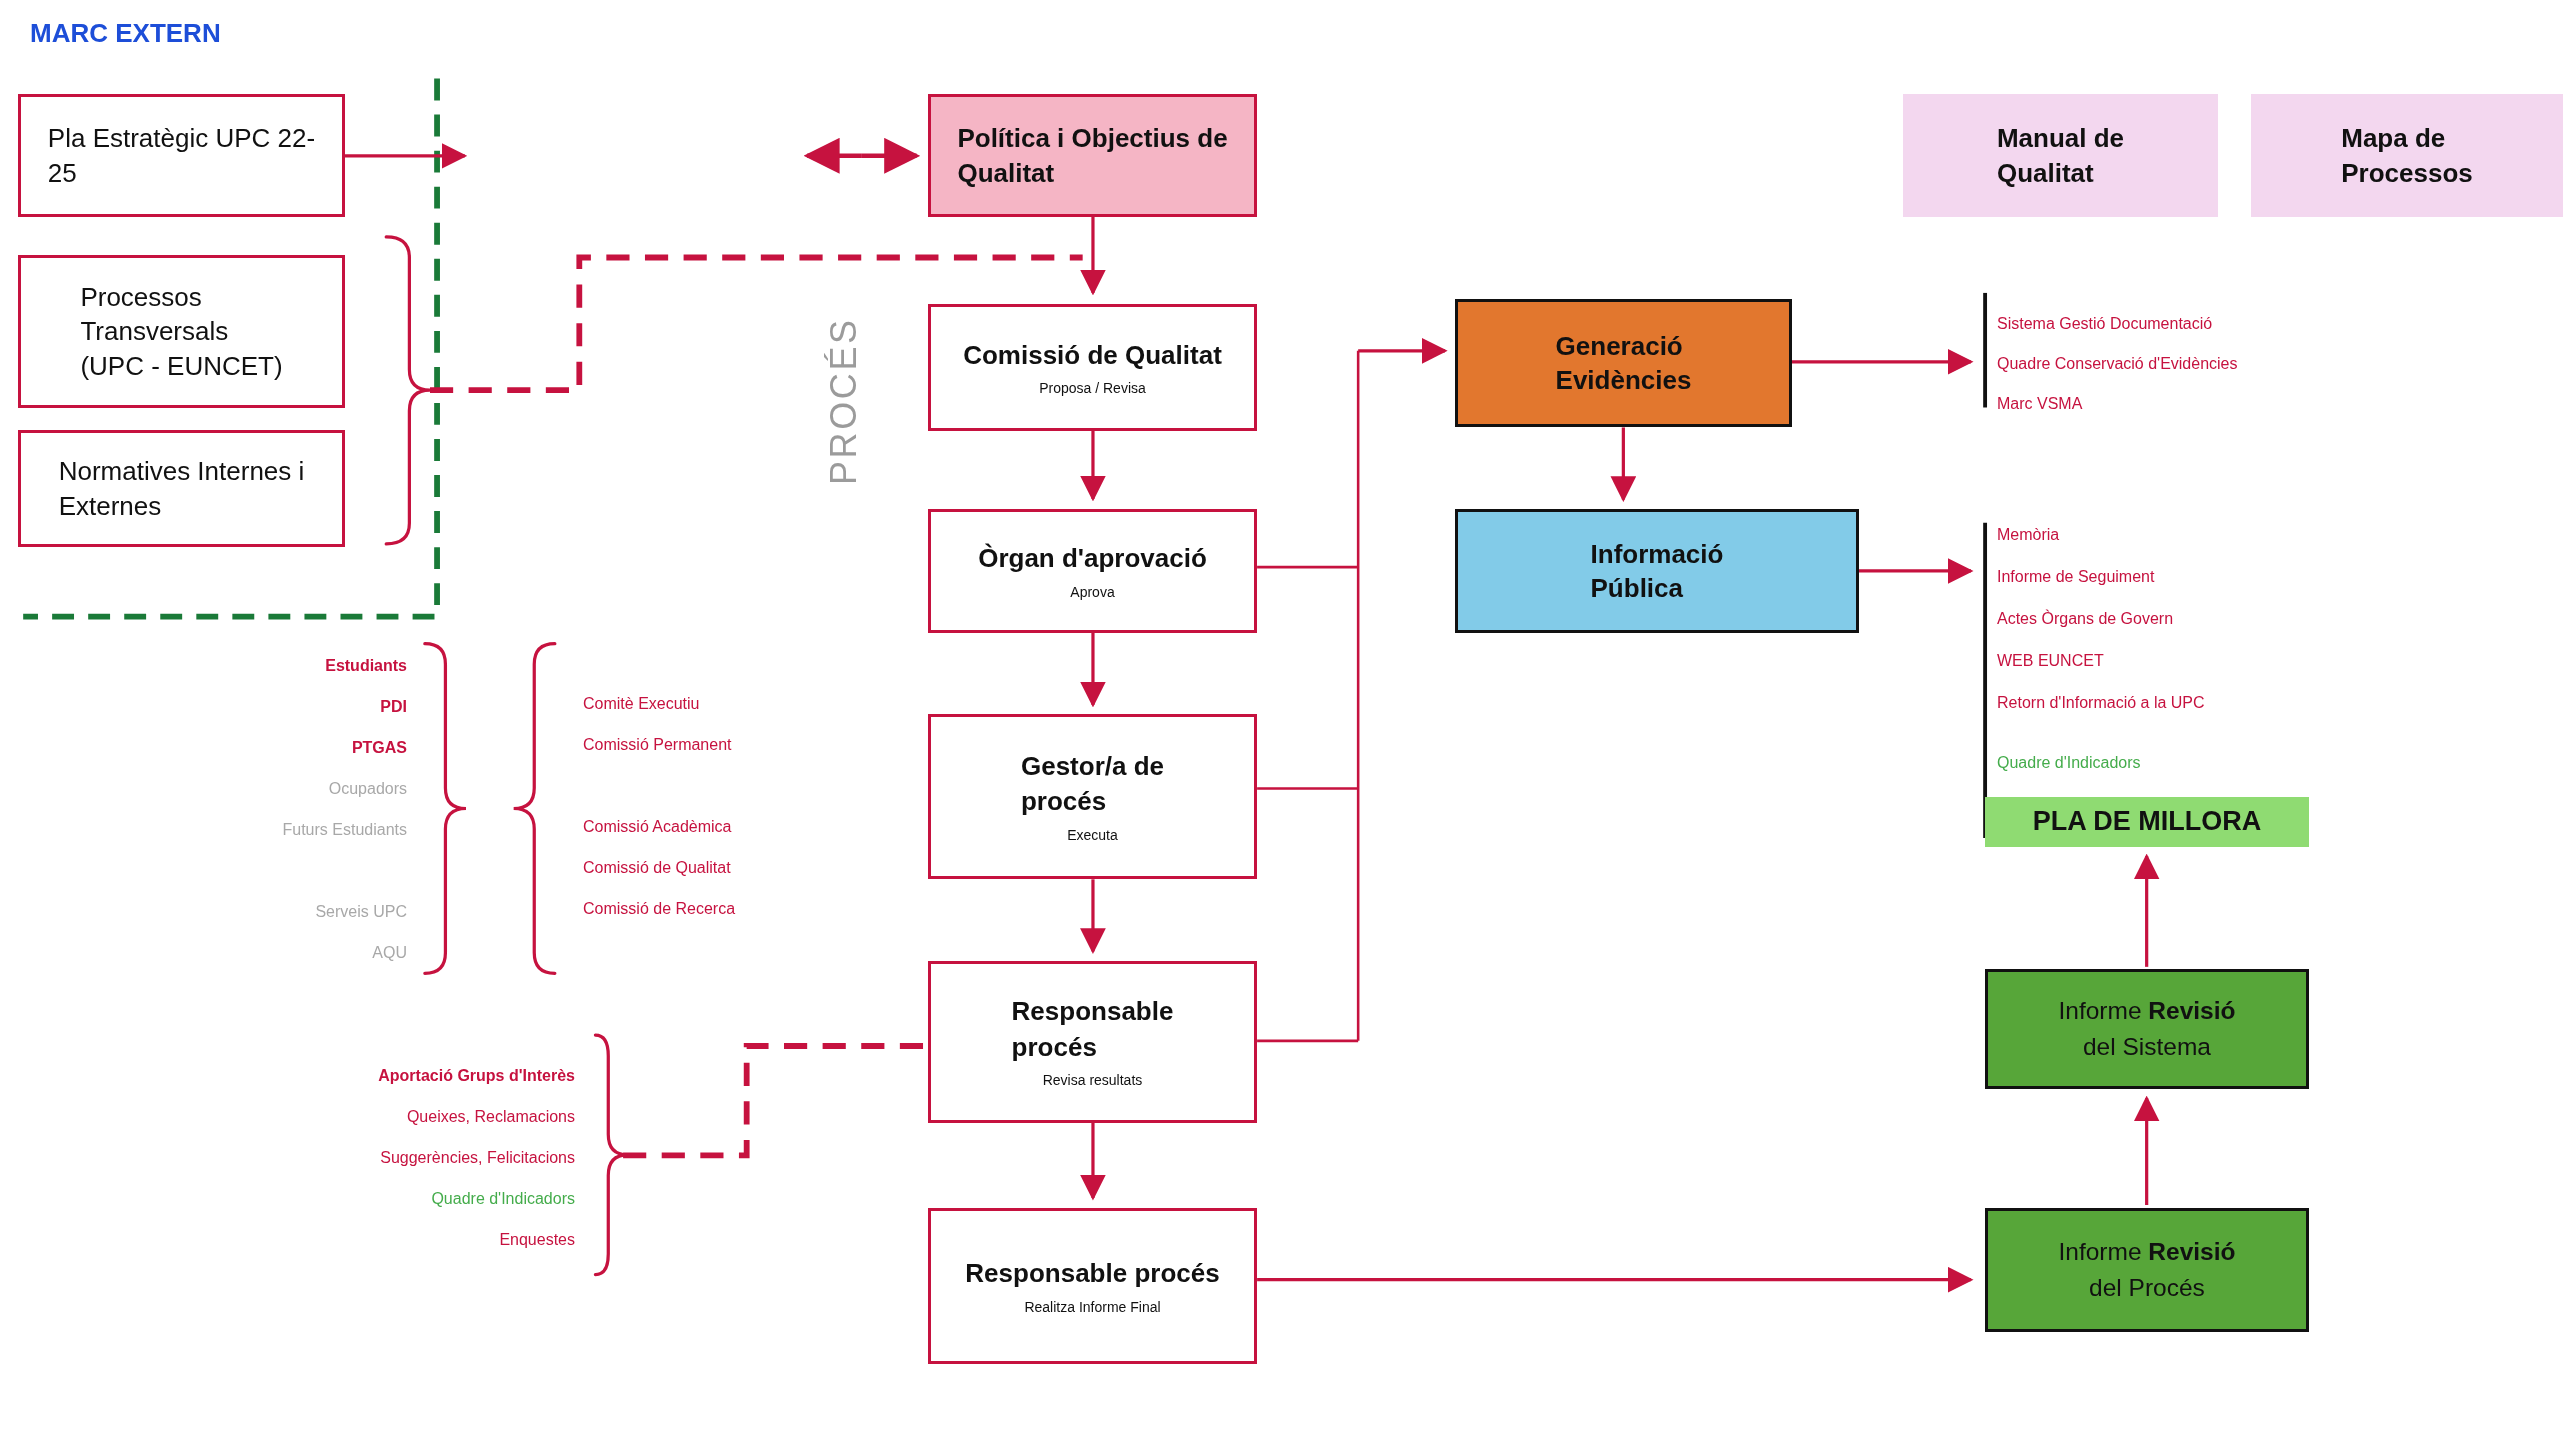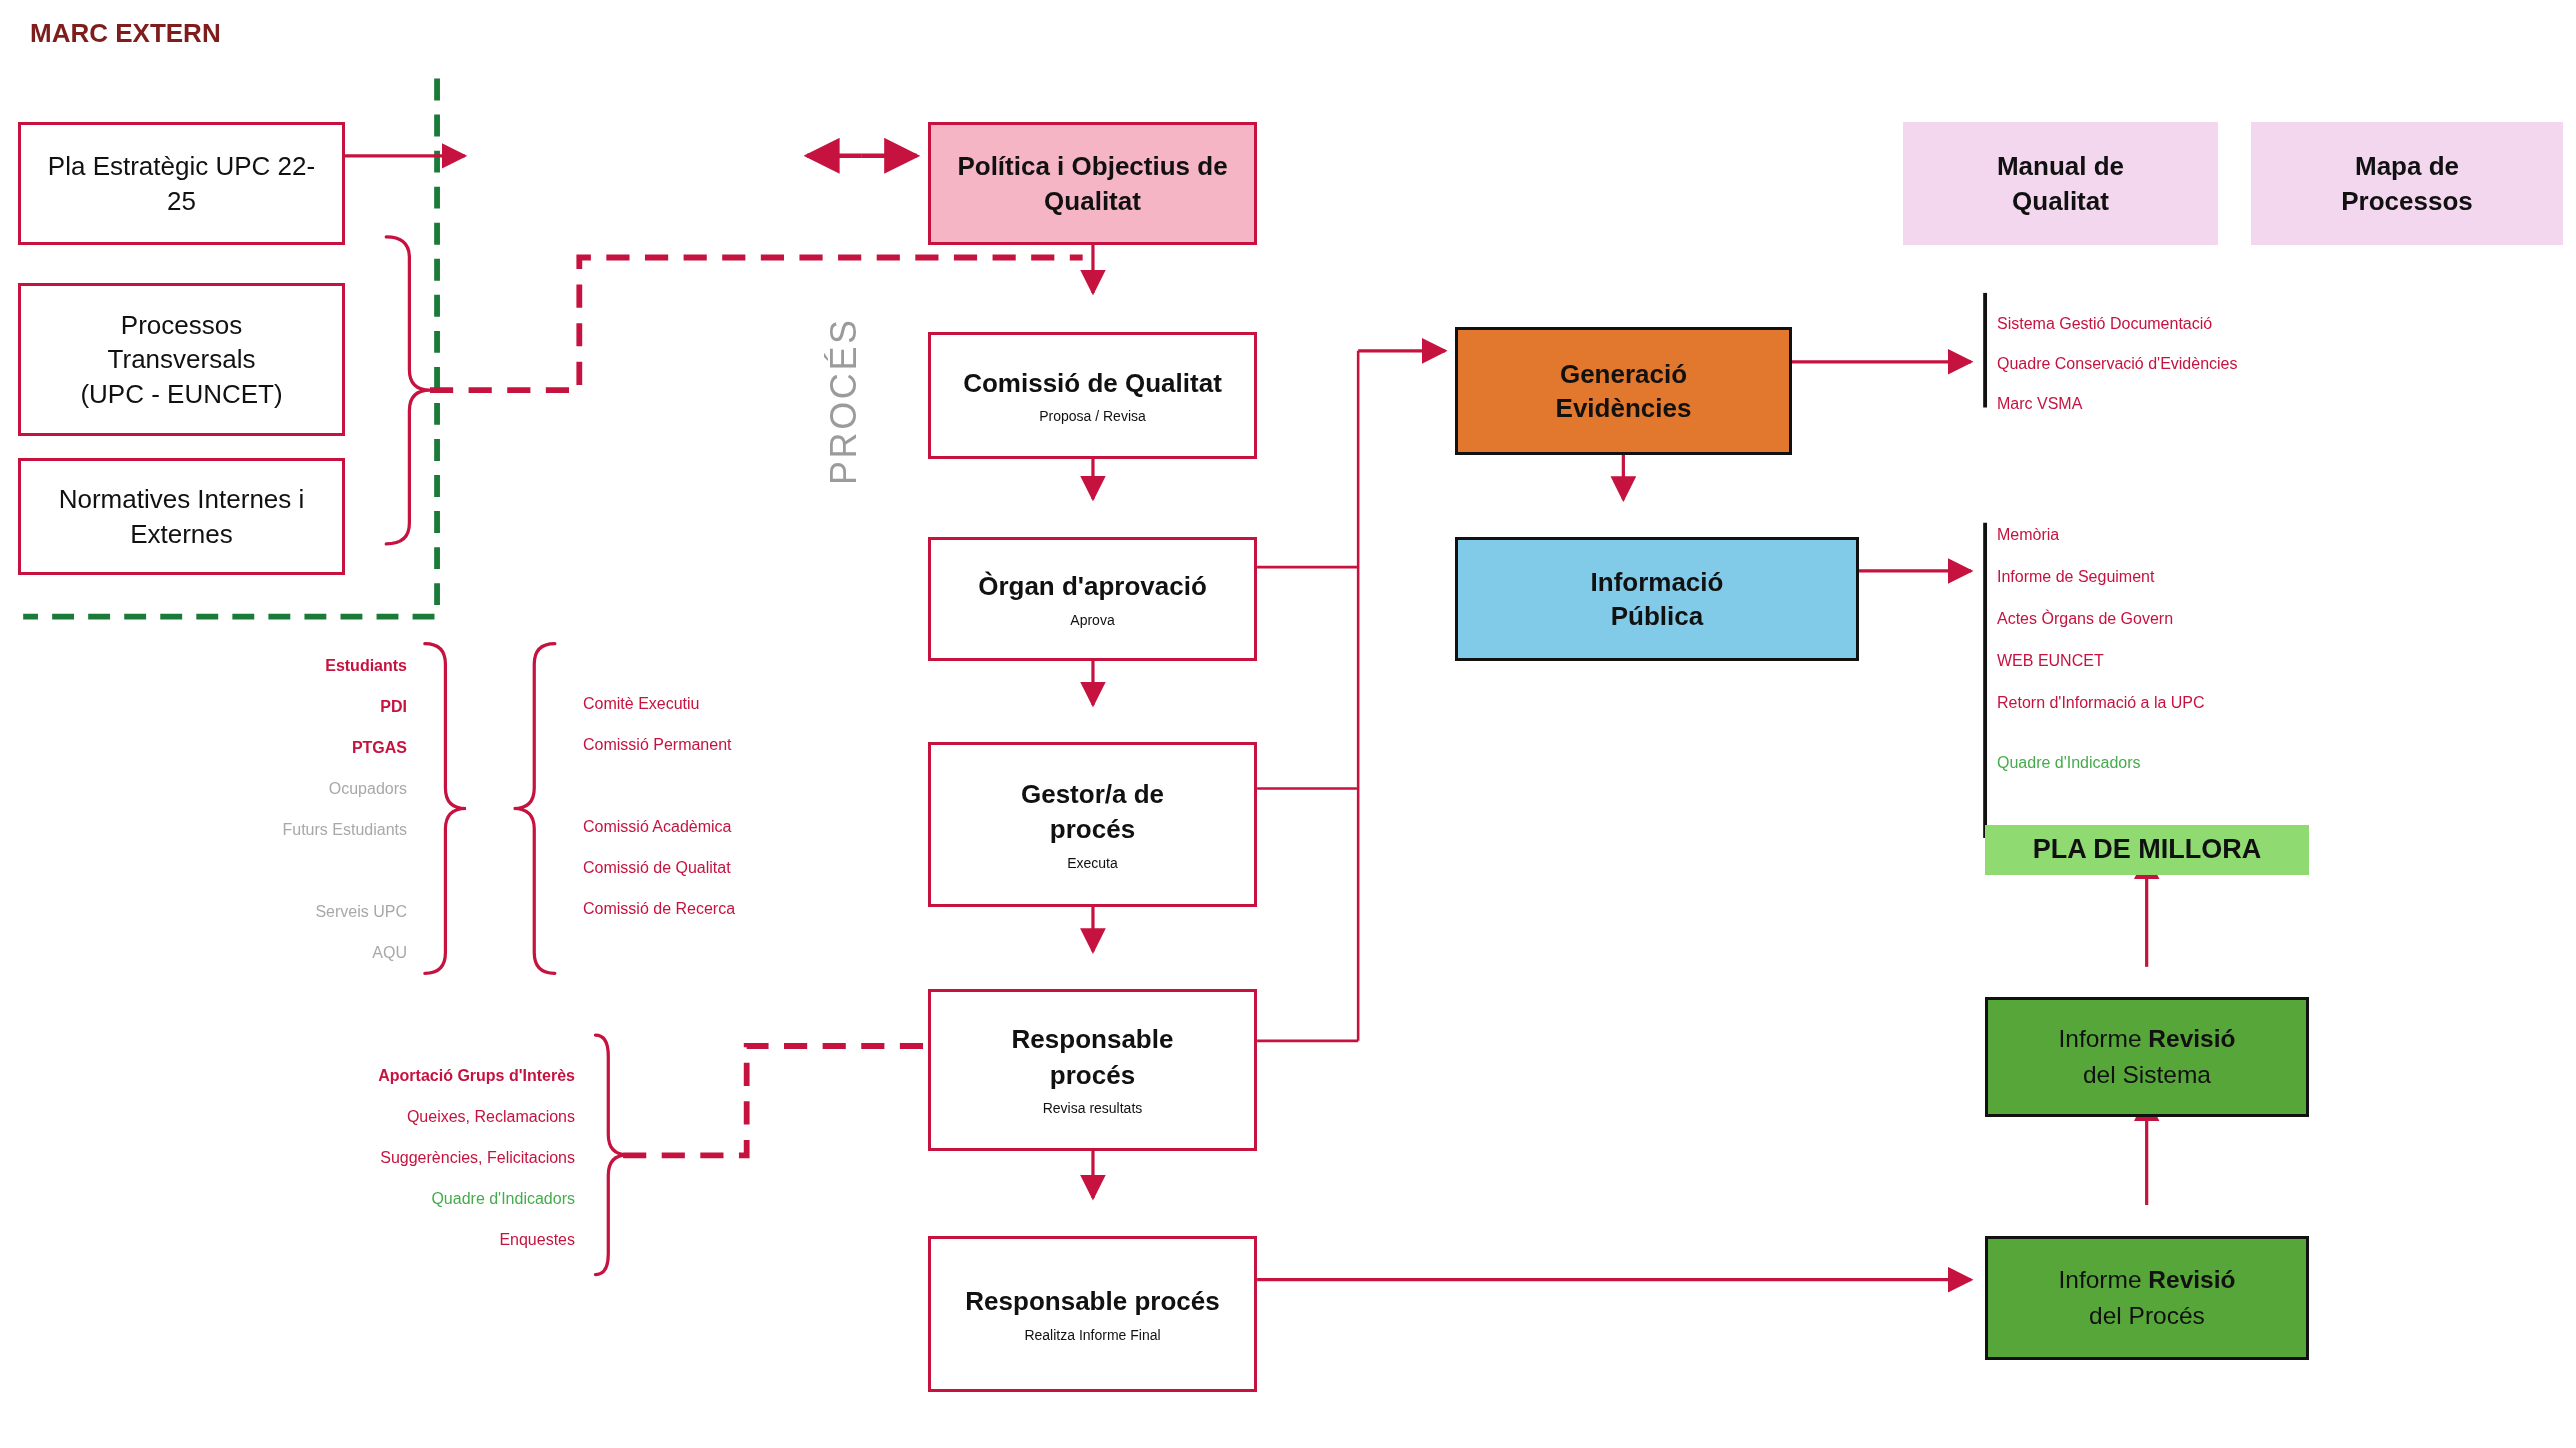--- a/index.html
+++ b/index.html
@@ -1,20 +1,20 @@
 <!DOCTYPE html>
 <html style="--crimson: #C6123F; --pink: #F5B5C5; --lavender: #F3D7EF; --orange: #E2772E; --blue: #82CBE8; --greenBox: #57A639; --greenBand: #8FDB72; --greenText: #44AC4B; --grayText: #A8A8A8;font-size:10.3px"><head>
 <meta charset="utf-8">
 <style>
   html,body{margin:0;padding:0;background:#fff;}
   .canvas{position:relative;width:2576px;height:1449px;background:#fff;
           font-family:"Liberation Sans",sans-serif;color:#111;overflow:hidden;}
-  .hdr{position:absolute;font-size:26px;font-weight:bold;color:#7f1d1d;}
+  .hdr{position:absolute;font-size:26px;font-weight:bold;color:#1d4ed8;}
   .box{position:absolute;display:flex;flex-direction:column;align-items:center;justify-content:center;
-       text-align:center;box-sizing:border-box;white-space:pre-line;line-height:1.32;margin-top:28px;}
+       text-align:left;box-sizing:border-box;white-space:pre-line;line-height:1.32;}
   .b-white{background:#fff;border:3.2px solid var(--crimson);font-size:26px;}
   .b-pink{background:var(--pink);border:3.9px solid var(--crimson);font-weight:bold;font-size:26px;}
   .b-lav{background:var(--lavender);font-weight:bold;font-size:26px;}
   .b-flow{background:#fff;border:3.2px solid var(--crimson);}
   .b-flow .t{font-size:26px;font-weight:bold;white-space:pre-line;line-height:1.35;}
   .b-flow .s{font-size:14px;margin-top:6.4px;}
   .b-orange{background:var(--orange);border:3.2px solid #111;font-weight:bold;font-size:26px;}
   .b-blue{background:var(--blue);border:3.2px solid #111;font-weight:bold;font-size:26px;}
   .b-green{background:var(--greenBox);border:3.9px solid #111;font-size:24.5px;line-height:1.45;}
   .band{background:var(--greenBand);font-weight:bold;font-size:27px;}

